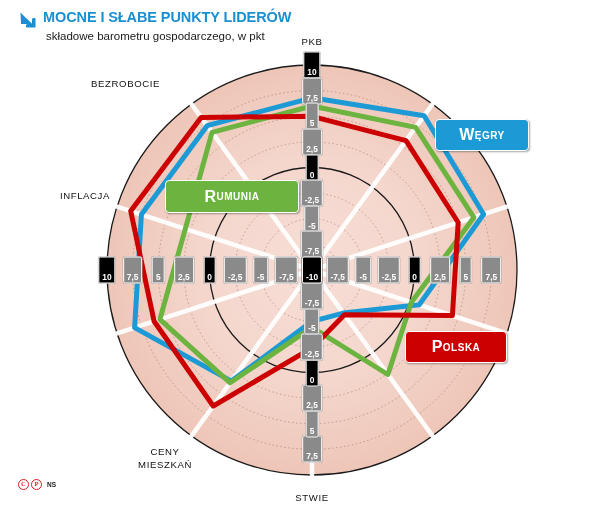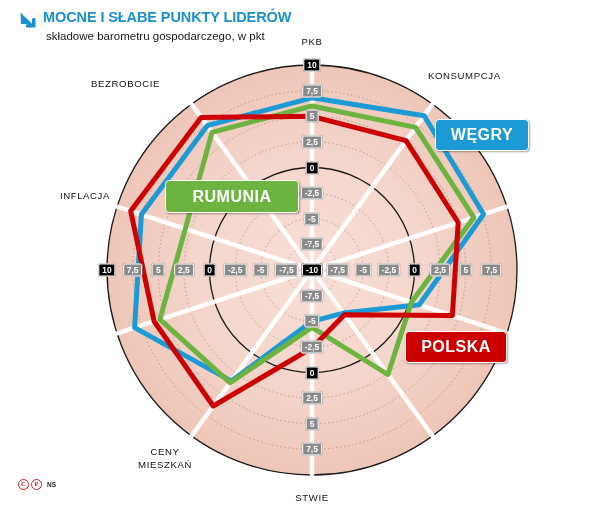--- a/index.html
+++ b/index.html
@@ -32,41 +32,41 @@
     letter-spacing:0.6px;line-height:12.5px;white-space:pre-line;
   }
   .axlabel.c{text-align:center;}
   .axlabel.r{text-align:right;}
   .axlabel.l{text-align:left;}
 
   
   .chip{
     position:absolute;
     font-size:8.4px;font-weight:bold;color:#ffffff;
-    padding:1px 3px 1px 3px;border-radius:2px;
+    padding:15px 3px 1px 3px;border-radius:2px;
     background:#8a8a8a;border:1px solid #ffffff;
     box-shadow:0 0 0 0.5px rgba(120,120,120,.55);
     line-height:9px;white-space:nowrap;
     transform:translate(-50%,-50%);
     text-align:center;
   }
   .chip.k{background:#000000;}
 
   
   .badge{
     position:absolute;border-radius:4px;
     border:1.5px solid #ffffff;
     color:#ffffff;font-weight:bold;
     letter-spacing:0.5px;
     display:flex;align-items:center;justify-content:center;
     box-shadow:1px 1px 2px rgba(0,0,0,.35);
     white-space:nowrap;
   }
   .badge .b-first{font-size:16px;}
-  .badge .b-rest{font-size:16px;}
+  .badge .b-rest{font-size:10px;}
 
   
   .foot-marks{position:absolute;left:8px;top:479px;display:flex;align-items:center;gap:2px;}
   .cmark{
     width:9px;height:9px;border-radius:50%;
     border:1.2px solid #e11b22;color:#e11b22;
     font-size:6.6px;font-weight:bold;line-height:7px;
     text-align:center;font-family:"Liberation Serif",serif;
   }
   .ns{font-size:6.5px;color:#222;margin-left:3px;font-weight:bold;}
@@ -119,21 +119,20 @@
           <line x1="302" y1="270" x2="107.03341415949353" y2="333.34848384686427" stroke="#ffffff" stroke-width="4.5" stroke-linecap="round" opacity="0.95"></line>
           <line x1="302" y1="270" x2="107.0334141594935" y2="206.65151615313582" stroke="#ffffff" stroke-width="4.5" stroke-linecap="round" opacity="0.95"></line>
           <line x1="302" y1="270" x2="181.504023280043" y2="104.15151615313579" stroke="#ffffff" stroke-width="4.5" stroke-linecap="round" opacity="0.95"></line>
           <path d="M302.0 97.8 L414.1 115.8 L473.6 214.3 L409.2 304.8 L333.3 313.1 L302.0 321.3 L221.3 381.1 L124.6 327.6 L131.4 214.6 L197.2 125.7 Z" fill="none" stroke="#1c9ad6" stroke-width="5" stroke-linejoin="round" stroke-linecap="round"></path>
           <path d="M302.0 106.0 L405.6 127.4 L463.8 217.4 L401.4 302.3 L377.9 374.5 L302.0 327.4 L220.1 382.8 L149.9 319.4 L175.3 228.8 L202.0 132.3 Z" fill="none" stroke="#6cb33f" stroke-width="5" stroke-linejoin="round" stroke-linecap="round"></path>
           <path d="M302.0 116.3 L396.0 140.6 L448.2 222.5 L442.4 315.6 L334.5 314.8 L302.0 347.9 L203.2 406.0 L144.1 321.3 L120.7 211.1 L191.1 117.4 Z" fill="none" stroke="#cc0000" stroke-width="5" stroke-linejoin="round" stroke-linecap="round"></path>
         </g>
     </svg>
 
     <div class="axlabel c" style="left:262px;top:36px;width:80px;">PKB</div>
-    <div class="axlabel l" style="left:418px;top:70px;width:120px;">KONSUMPCJA</div>
     <div class="axlabel c" style="left:262px;top:492px;width:80px;">STWIE</div>
     <div class="axlabel c" style="left:110px;top:446px;width:90px;">CENY
 MIESZKAŃ</div>
     <div class="axlabel r" style="left:5px;top:190px;width:95px;">INFLACJA</div>
     <div class="axlabel r" style="left:30px;top:78px;width:120px;">BEZROBOCIE</div>
 
     <div id="chips">
         <div class="chip k" style="left: 302px; top: 65px;">10</div>
         <div class="chip" style="left: 302px; top: 90.625px;">7,5</div>
         <div class="chip" style="left: 302px; top: 116.25px;">5</div>

